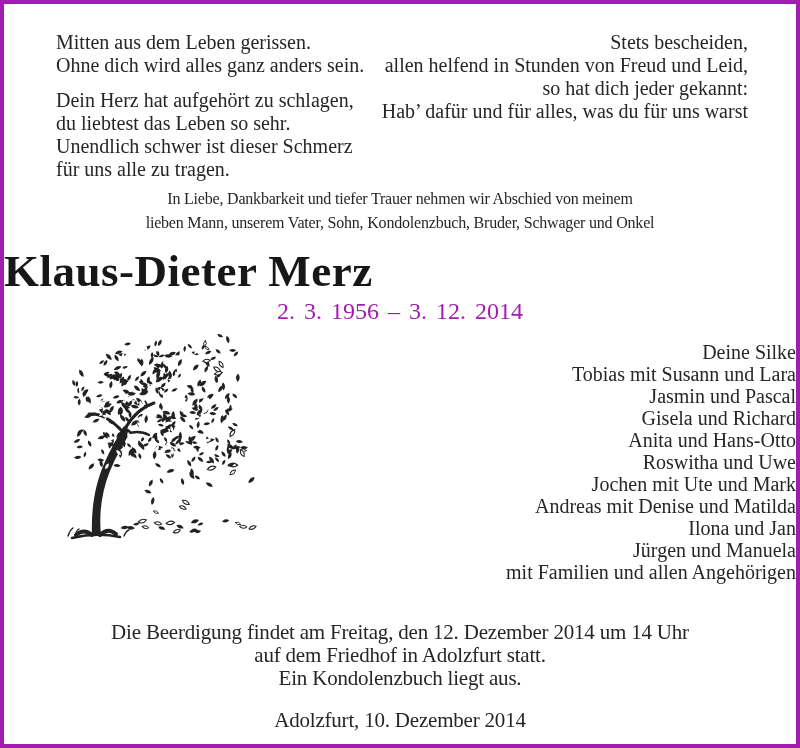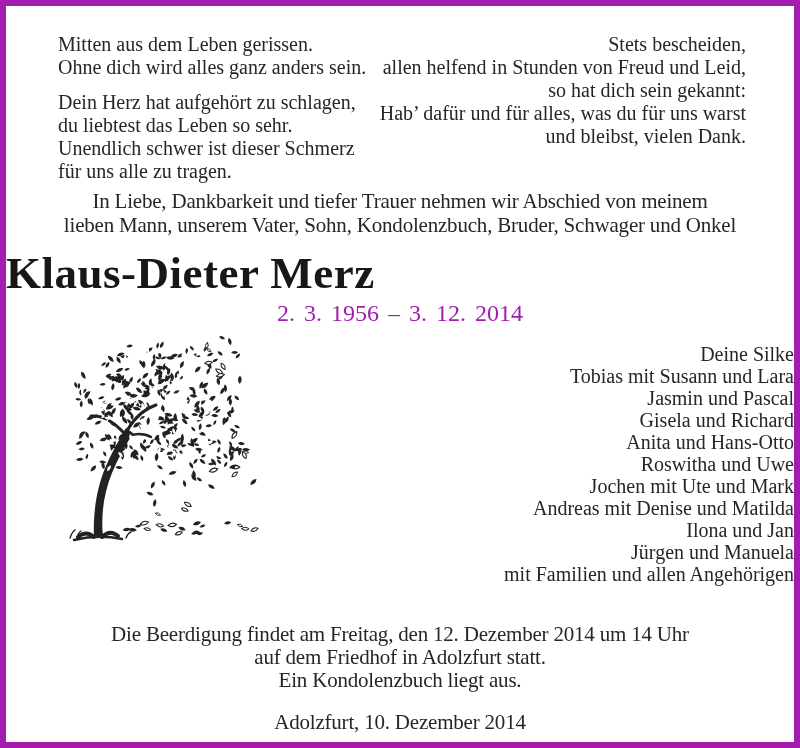--- a/index.html
+++ b/index.html
@@ -1,37 +1,37 @@
 <!DOCTYPE html>
 <html><head>
 <meta charset="utf-8">
 <style>
   html, body { margin: 0; padding: 0; background: #ffffff; }
   .page {
     box-sizing: border-box;
     width: 800px; height: 748px;
     background: #ffffff;
-    border: 6px solid #a21caf;
+    border: 4px solid #a21caf;
     overflow: hidden;
     font-family: "Liberation Serif", "DejaVu Serif", serif;
     color: #262626;
   }
   .top-row {
     display: flex;
     justify-content: space-between;
     padding: 27px 48px 0 52px;
     height: 152px;
   }
   .poem { font-size: 20px; line-height: 23px; }
   .poem-left { text-align: left; max-width: 360px; }
   .poem-right { text-align: right; max-width: 390px; }
   .stanza-2 { margin-top: 12px; }
   .intro {
     text-align: center;
-    font-size: 21px; line-height: 24px;
+    font-size: 16px; line-height: 24px;
     margin-top: 4px;
     letter-spacing: -0.2px;
   }
   .name {
     font-size: 45px; line-height: 45px;
     font-weight: bold;
     margin: 14px 0 0 0;
     color: #171717;
     letter-spacing: 0.5px;
   }
@@ -68,23 +68,22 @@
           <div>Dein Herz hat aufgehört zu schlagen,</div>
           <div>du liebtest das Leben so sehr.</div>
           <div>Unendlich schwer ist dieser Schmerz</div>
           <div>für uns alle zu tragen.</div>
         </div>
     </div>
     <div class="poem poem-right">
       <div class="stanza">
           <div>Stets bescheiden,</div>
           <div>allen helfend in Stunden von Freud und Leid,</div>
-          <div>so hat dich sein gekannt:</div>
+          <div>so hat dich jeder gekannt:</div>
           <div>Hab’ dafür und für alles, was du für uns warst</div>
-          <div>und bleibst, vielen Dank.</div>
         </div>
     </div>
   </div>
 
   <div class="intro">
       <div>In Liebe, Dankbarkeit und tiefer Trauer nehmen wir Abschied von meinem</div>
       <div>lieben Mann, unserem Vater, Sohn, Kondolenzbuch, Bruder, Schwager und Onkel</div>
     </div>
 
   <h1 class="name">Klaus-Dieter Merz</h1>

